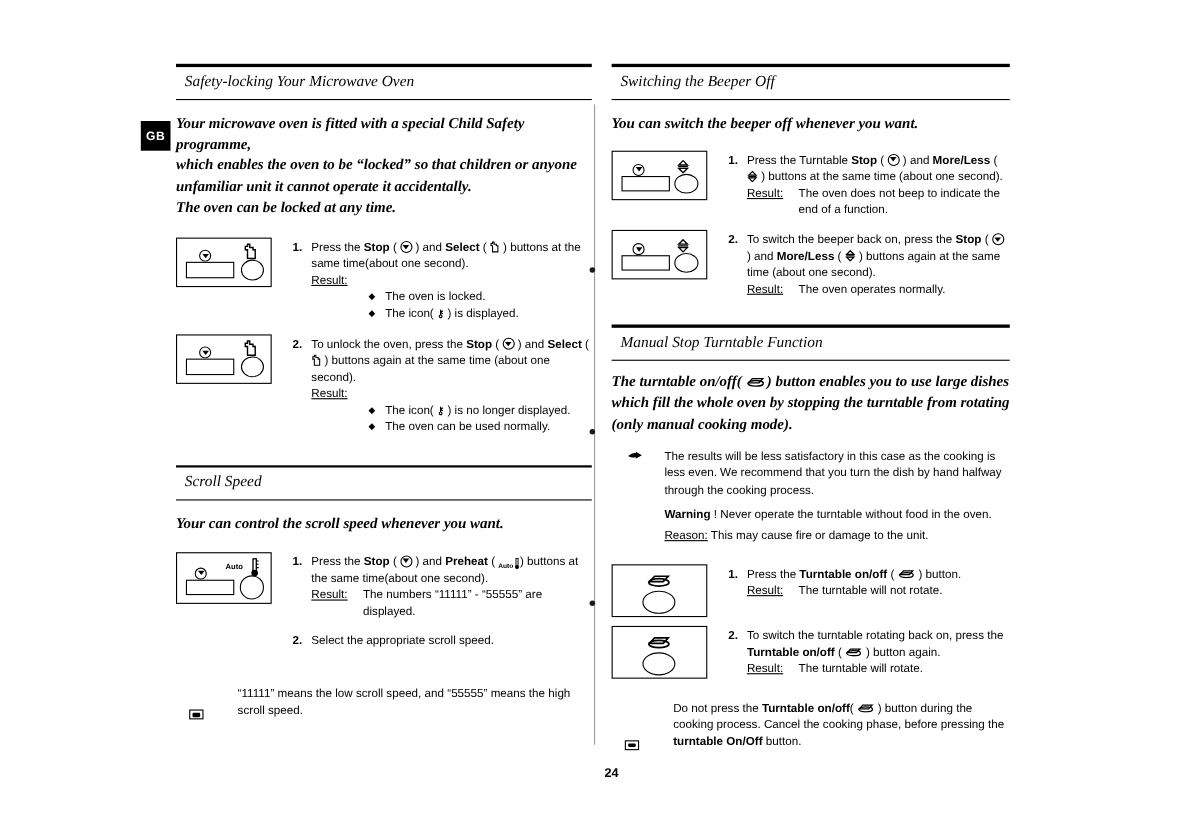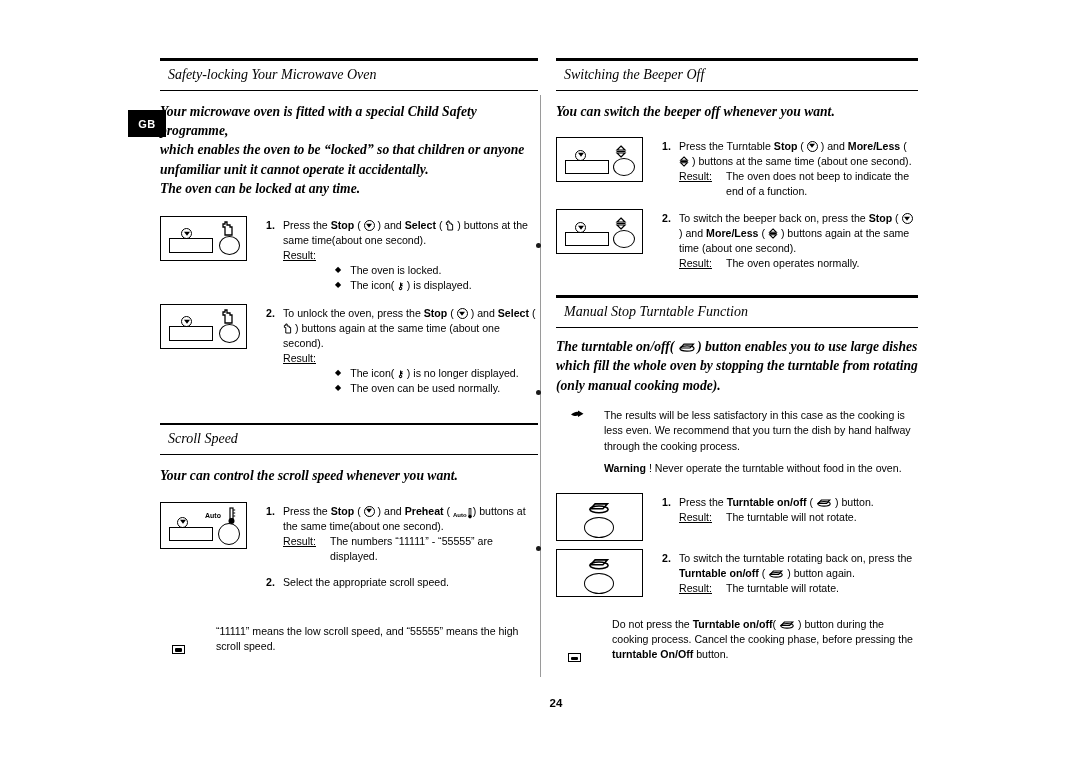--- a/index.html
+++ b/index.html
@@ -51,21 +51,21 @@
     height: 5px;
     border-radius: 50%;
     background: #1a1a1a;
   }
 
   
   .gb-badge {
     position: absolute;
     left: 128px;
     top: 110px;
-    width: 38px;
+    width: 27px;
     height: 27px;
     background: #000000;
     color: #ffffff;
     font-size: 11px;
     font-weight: bold;
     letter-spacing: .5px;
     display: flex;
     align-items: center;
     justify-content: center;
     font-family: "Liberation Sans", sans-serif;
@@ -574,20 +574,21 @@
 
     <div class="hand-row">
       <div class="hand-icon">
         <svg width="16" height="11" viewBox="0 0 16 11">
           <path d="M1 5.5 C4 3.5, 6 2.5, 8 3 L8 1.6 L13.5 4.8 L8 8 L8 6.6 C6 7.2, 4 7.2, 1 5.5 Z" fill="#000"></path>
         </svg>
       </div>
       <div class="hand-text">
         <div>The results will be less satisfactory in this case as the cooking is less even. We recommend that you turn the dish by hand halfway through the cooking process.</div>
         <div style="margin-top:7px"><b>Warning</b><span> ! Never operate the turntable without food in the oven.</span></div>
+        <div style="margin-top:4px"><span class="result-label">Reason:</span><span> This may cause fire or damage to the unit.</span></div>
       </div>
     </div>
 
     <div class="step-row" style="margin-top:17px">
       <div class="step-panelcol">
         <div class="panel tt">
           <span class="glyph" style="left:30px; top:7px;">
             <svg width="24" height="13" viewBox="0 0 18 10">
                 <ellipse cx="9" cy="6.5" rx="7" ry="2.6" fill="none" stroke="#000" stroke-width="1.2"></ellipse>
                 <path d="M2.5 6 L6 2.2 L15.5 2.2 L12 6 Z" fill="none" stroke="#000" stroke-width="1.2"></path>

